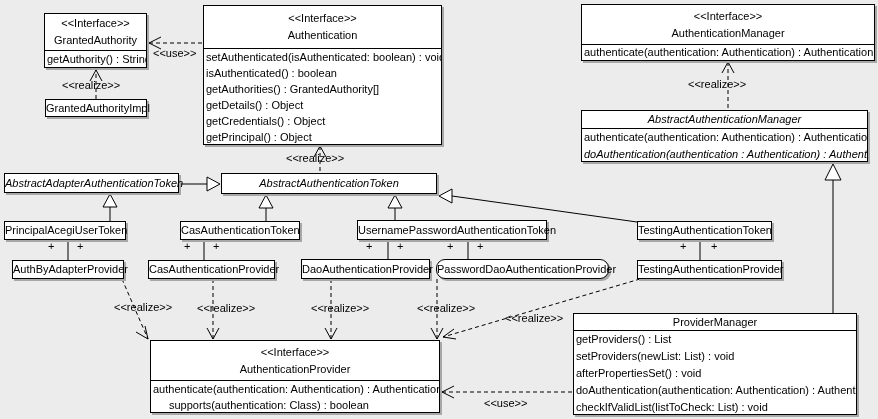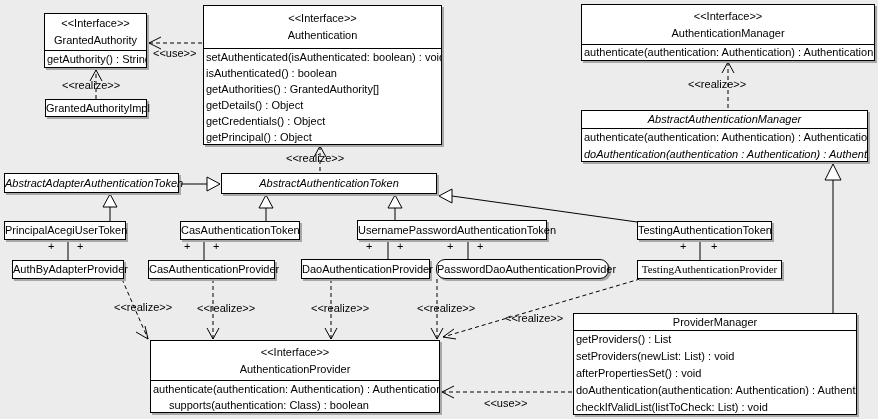--- a/index.html
+++ b/index.html
@@ -219,21 +219,21 @@
 </div>
 
 <div class="box" style="left:301px;top:259px;width:129px;height:20px;">
   <div class="title">DaoAuthenticationProvider</div>
 </div>
 
 <div class="box" style="left:436px;top:259px;width:173px;height:20px;border-radius:9px;">
   <div class="title">PasswordDaoAuthenticationProvider</div>
 </div>
 
-<div class="box" style="left:637px;top:260px;width:145px;height:19px;font-family:Liberation Serif, serif;">
+<div class="box" style="left:637px;top:260px;width:145px;height:19px;">
   <div class="title">TestingAuthenticationProvider</div>
 </div>
 
 <div class="box has-methods" style="left:150px;top:340px;width:290px;height:73px;">
   <div class="title" style="height:39px;">
     <div>&lt;&lt;Interface&gt;&gt;</div>
     <div>AuthenticationProvider</div>
   </div>
   <div class="methods">
     <div class="m" style="line-height:16px;">authenticate(authentication: Authentication) : Authentication</div>

